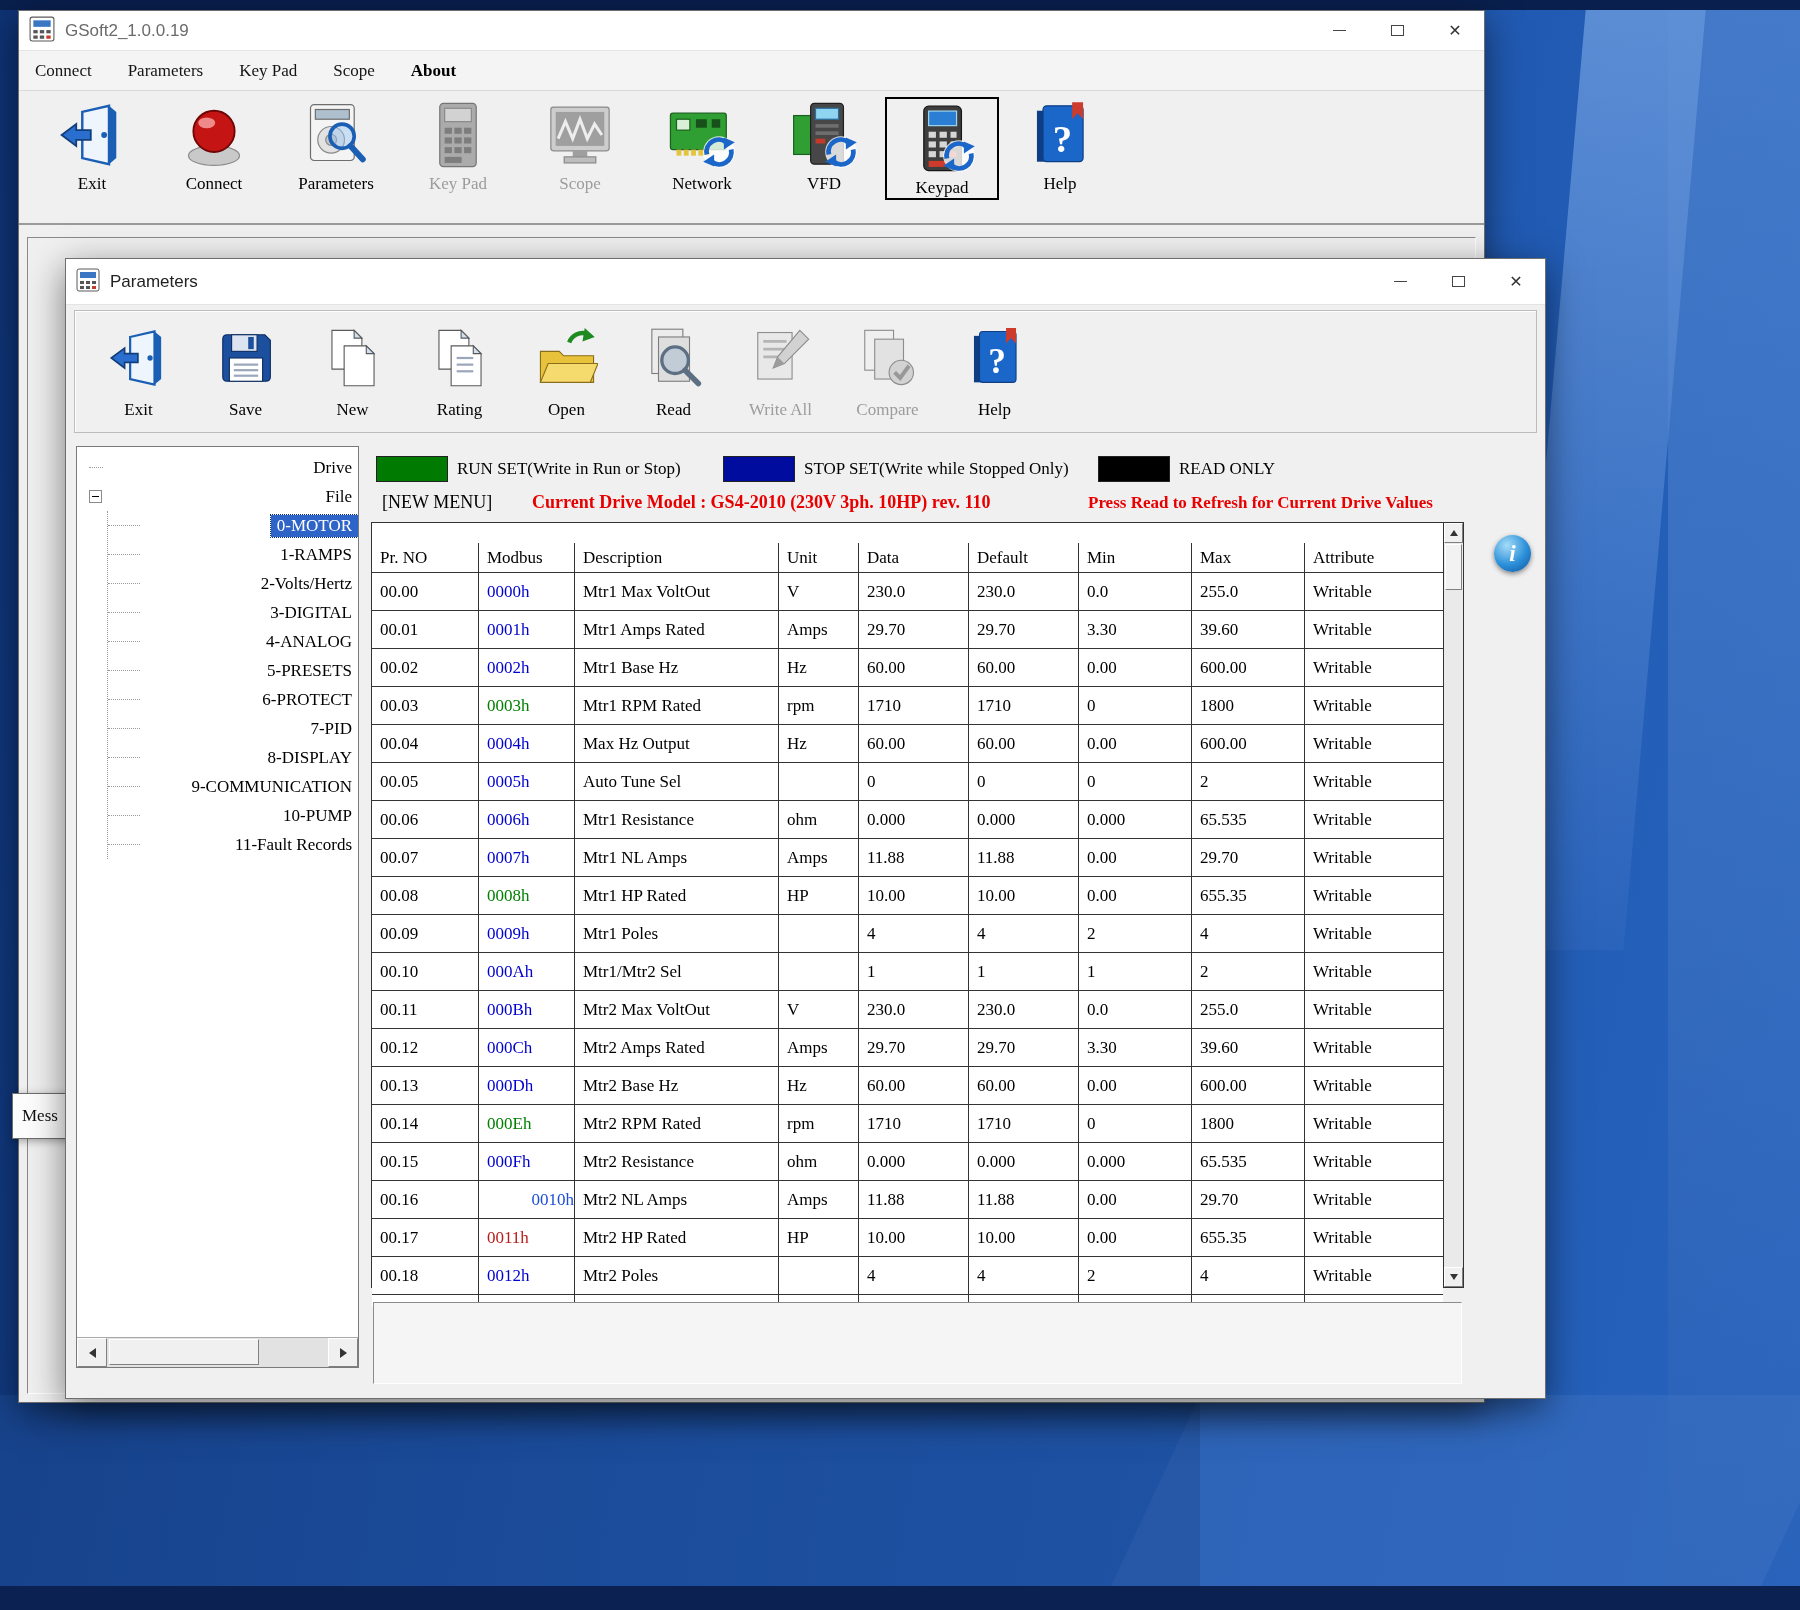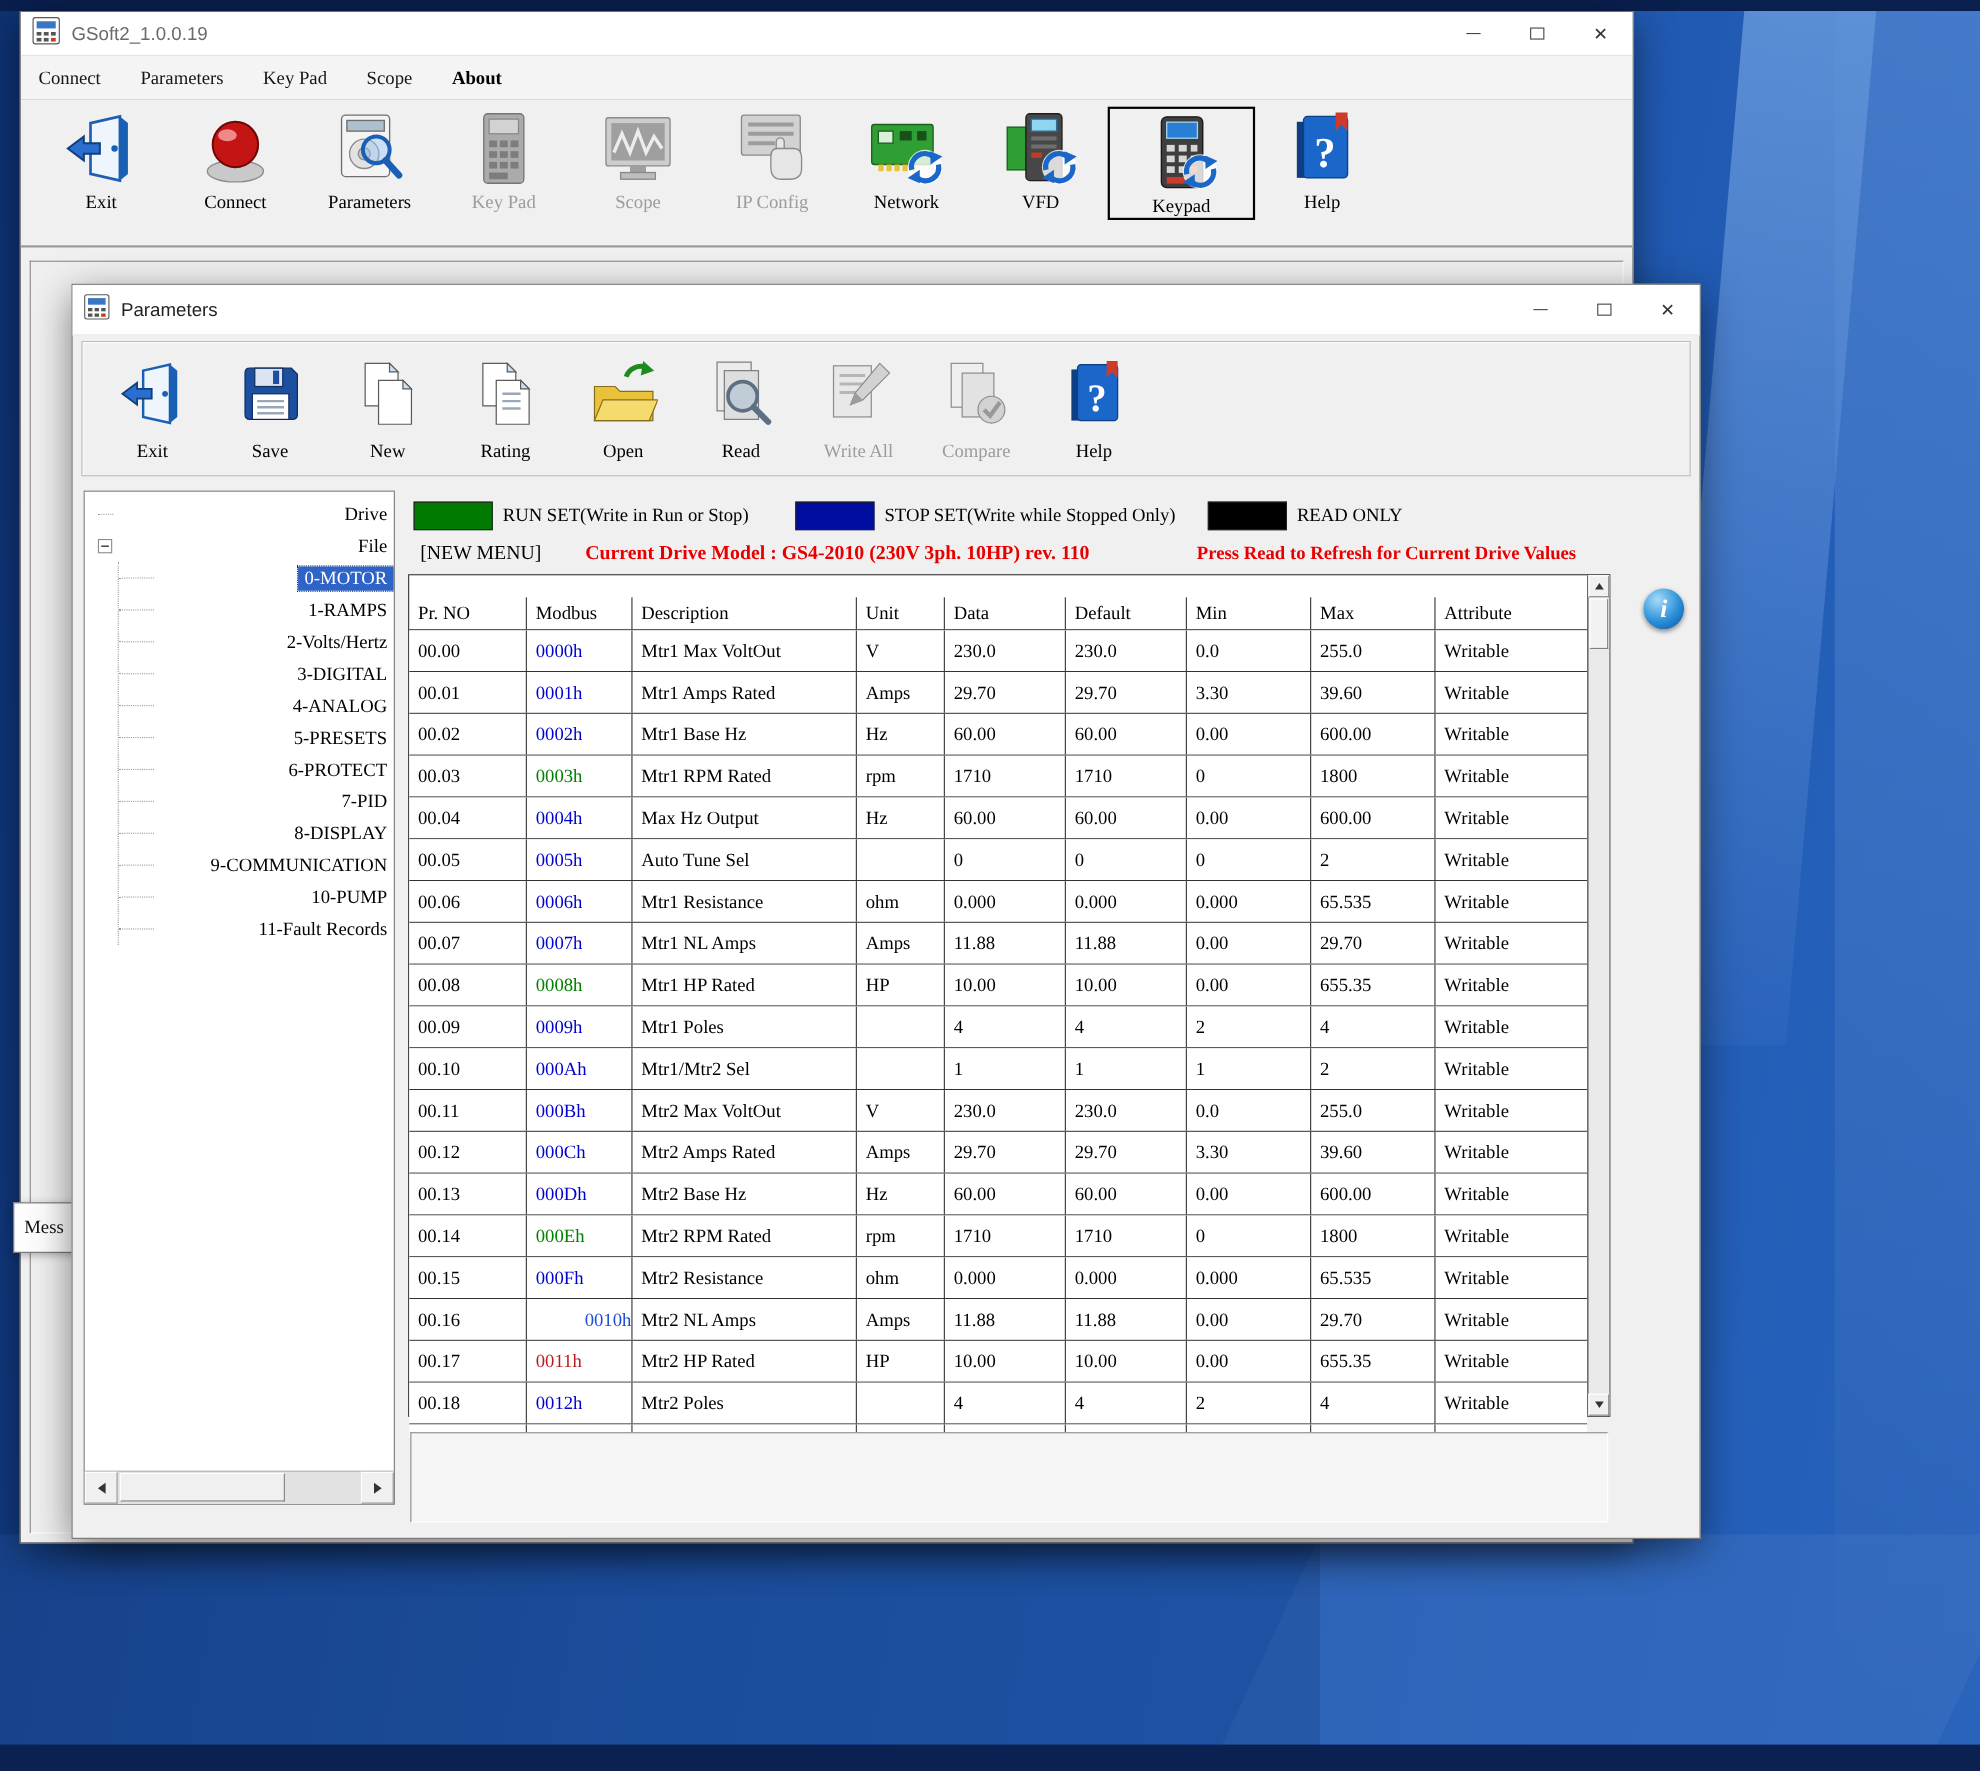--- a/index.html
+++ b/index.html
@@ -31,21 +31,21 @@
   .main-window .titlebar{height:40px;}
   .menubar{height:40px;display:flex;align-items:center;padding-left:16px;gap:36px;background:#f4f4f4;border-bottom:1px solid #dadada;font-size:17px;color:#151515;}
   .menu-item{cursor:default;white-space:nowrap;}
   .menu-item.bold{font-weight:bold;color:#000;}
   .main-toolbar{height:134px;display:flex;align-items:flex-start;padding:6px 0 0 12px;background:#f0f0f0;border-bottom:2px solid #9a9a9a;}
   .tbtn{width:122px;display:flex;flex-direction:column;align-items:center;}
   .tbtn .ticon{height:76px;display:flex;align-items:center;justify-content:center;}
   .tbtn .ticon svg{width:68px;height:68px;display:block;}
   .tbtn .tlabel{font-size:17px;color:#000;margin-top:1px;white-space:nowrap;}
   .tbtn.disabled .tlabel{color:#9c9c9c;}
-  .tbtn.selected-tool{border:2px solid #000;width:134px;padding-top:2px;}
+  .tbtn.selected-tool{border:2px solid #000;width:114px;padding-top:2px;}
   .main-client{position:absolute;left:8px;top:226px;right:8px;bottom:8px;border:1px solid;border-color:#8a8a8a #ffffff #ffffff #8a8a8a;background:#f0f0f0;}
 
   
   .mess-box{position:absolute;left:12px;top:1093px;width:112px;height:46px;z-index:2;background:#fdfdfd;border:1px solid #6e6e6e;box-shadow:2px 2px 8px rgba(0,0,0,.35);display:flex;align-items:center;padding-left:9px;font-size:17px;color:#111;}
 
   
   .params-window{left:65px;top:258px;width:1481px;height:1141px;z-index:3;}
   .params-window .titlebar{height:46px;}
   .params-window .titlebar .title{color:#222;}
   .params-toolbar{margin:5px 8px 0 8px;height:123px;border:1px solid #bcbcbc;box-shadow:inset 1px 1px 0 #fff;display:flex;align-items:flex-start;padding:5px 0 0 10px;background:#f0f0f0;}
@@ -222,33 +222,20 @@
           <svg viewBox="0 0 56 56">
             <rect x="4" y="5" width="48" height="36" rx="2" fill="#cdcdcd" stroke="#8a8a8a"></rect>
             <rect x="8" y="9" width="40" height="28" fill="#9f9f9f"></rect>
             <polyline points="10,31 16,17 22,31 28,15 34,31 40,19 46,28" fill="none" stroke="#ededed" stroke-width="2.5"></polyline>
             <rect x="22" y="41" width="12" height="5" fill="#9f9f9f"></rect>
             <rect x="15" y="46" width="26" height="5" fill="#bdbdbd" stroke="#8a8a8a"></rect>
           </svg>
         </span>
       <span class="tlabel">Scope</span>
     </div>
-    <div class="tbtn disabled">
-      <span class="ticon">
-          <svg viewBox="0 0 56 56">
-            <rect x="5" y="3" width="44" height="30" rx="2" fill="#d2d2d2" stroke="#8a8a8a"></rect>
-            <line x1="10" y1="10" x2="44" y2="10" stroke="#9c9c9c" stroke-width="3"></line>
-            <line x1="10" y1="17" x2="44" y2="17" stroke="#9c9c9c" stroke-width="3"></line>
-            <line x1="10" y1="24" x2="30" y2="24" stroke="#9c9c9c" stroke-width="3"></line>
-            <rect x="31" y="20" width="6" height="16" rx="3" fill="#e6e6e6" stroke="#8a8a8a"></rect>
-            <path d="M27 34 q0 -6 5 -6 h12 q6 0 6 7 v8 q0 8 -9 8 h-6 q-8 0 -8 -9 z" fill="#e6e6e6" stroke="#8a8a8a"></path>
-          </svg>
-        </span>
-      <span class="tlabel">IP Config</span>
-    </div>
     <div class="tbtn">
       <span class="ticon">
           <svg viewBox="0 0 56 56">
             <rect x="2" y="10" width="46" height="30" rx="2" fill="#2f9e33" stroke="#1b611d"></rect>
             <rect x="7" y="15" width="11" height="9" fill="#d8f0d8" stroke="#1b611d"></rect>
             <rect x="23" y="15" width="9" height="7" fill="#17501a"></rect>
             <rect x="36" y="15" width="7" height="7" fill="#17501a"></rect>
             <g fill="#e3c43c">
               <rect x="7" y="40" width="4" height="5"></rect>
               <rect x="13" y="40" width="4" height="5"></rect>

